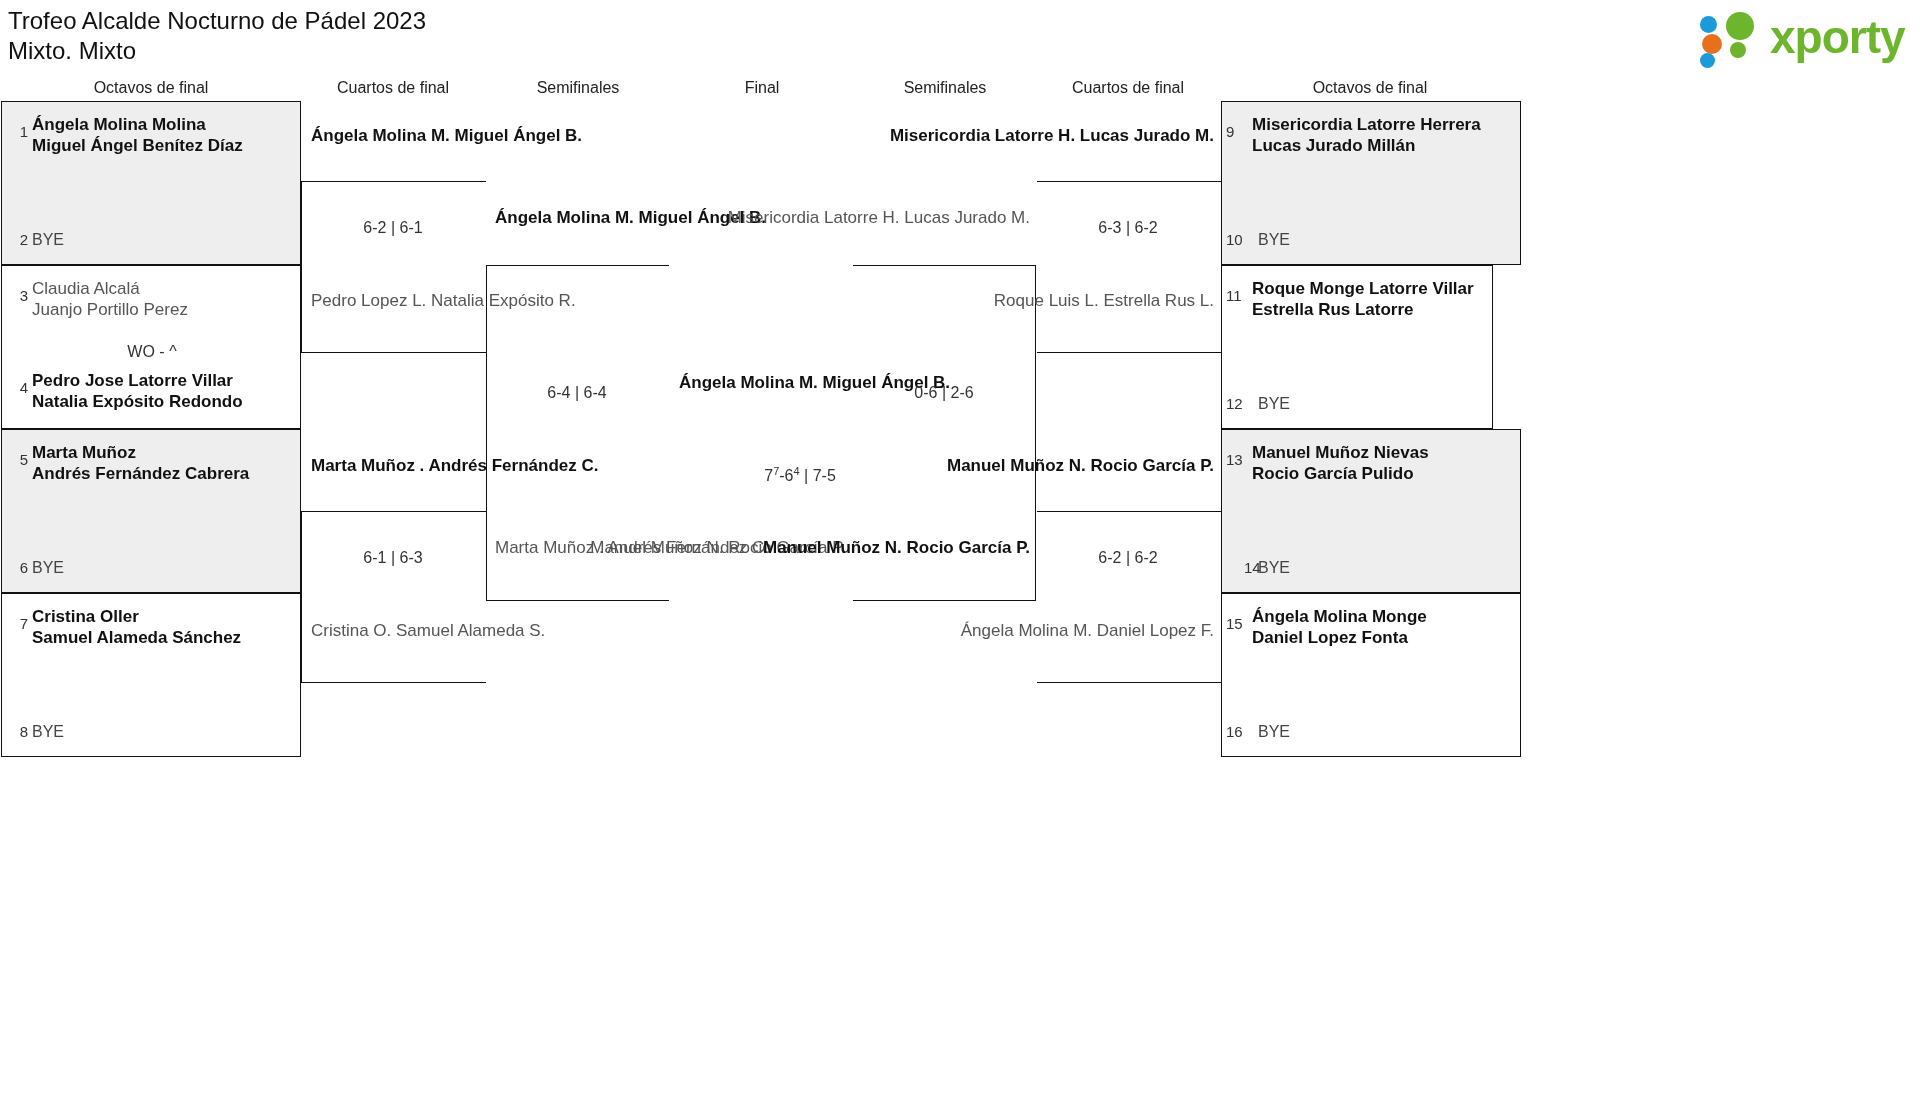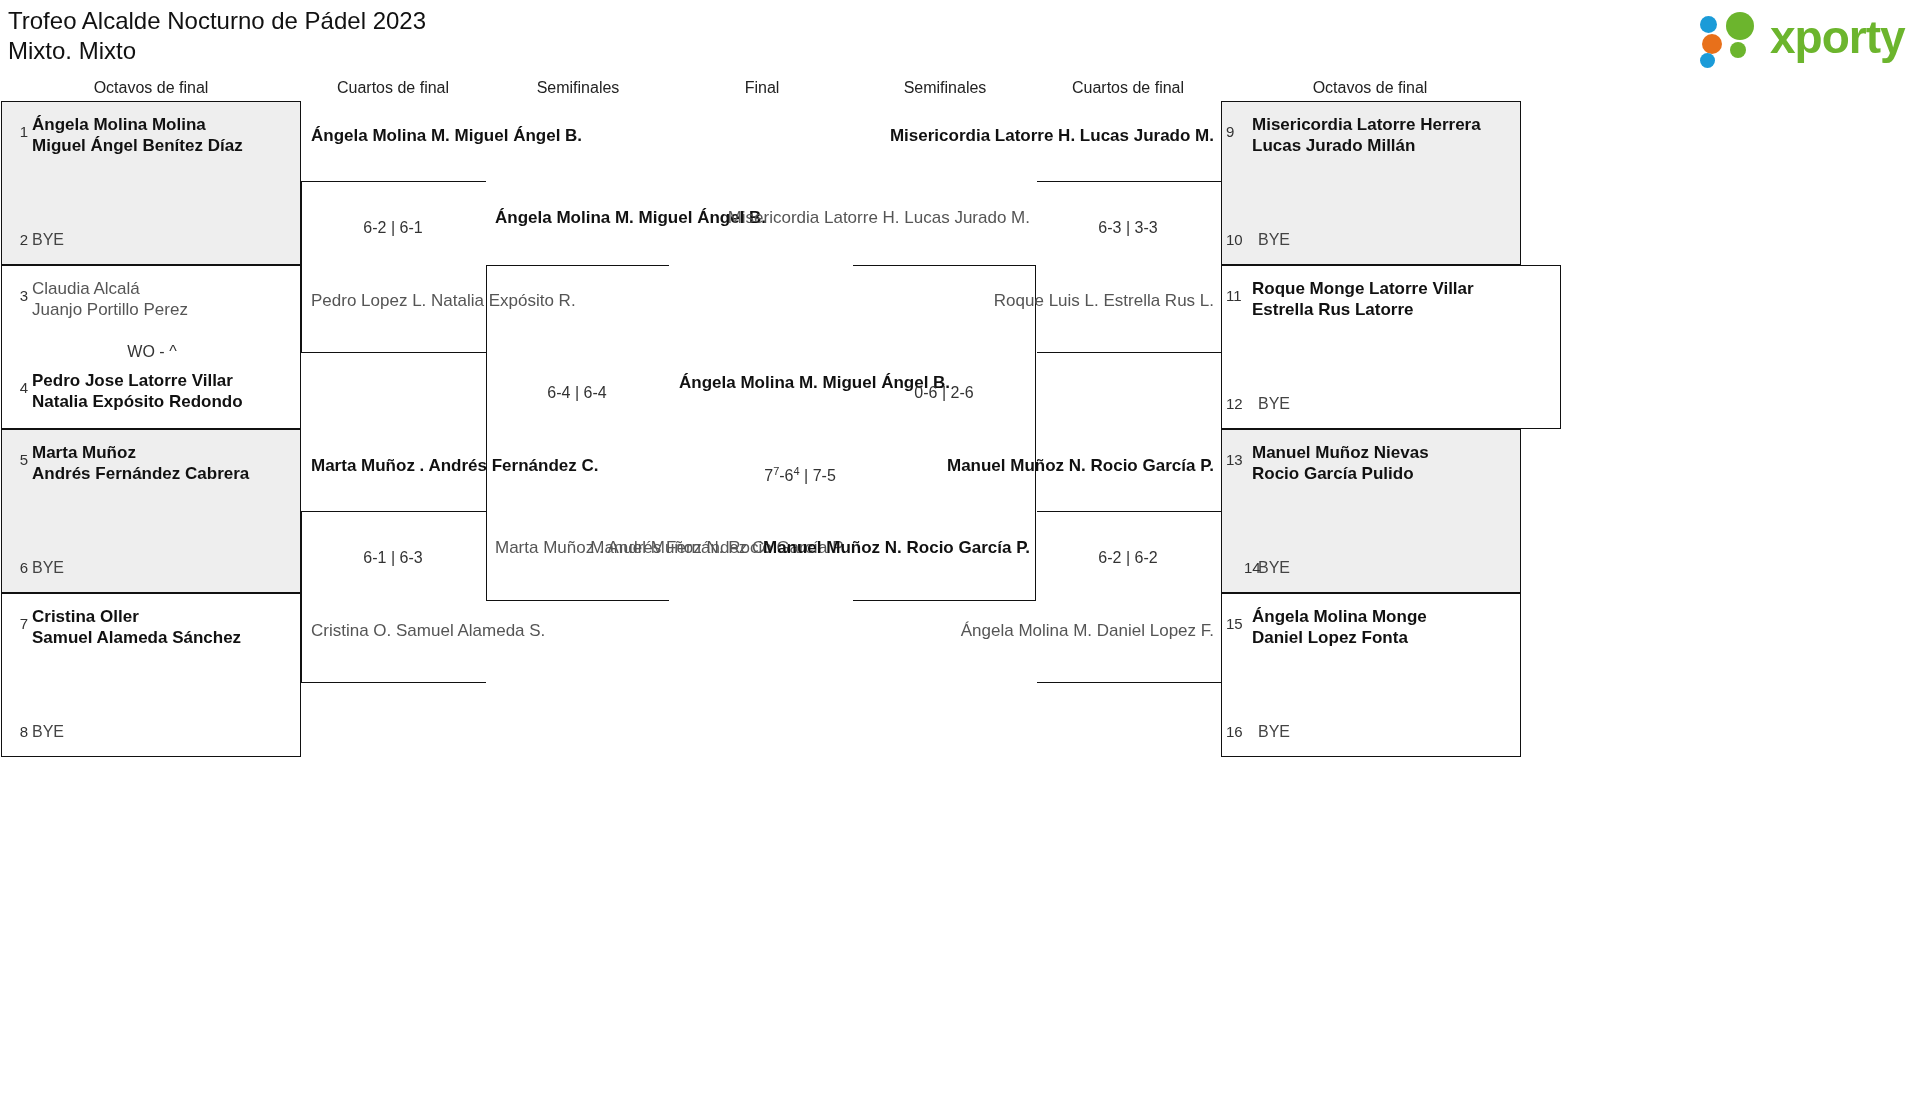--- a/index.html
+++ b/index.html
@@ -197,21 +197,21 @@
   <div class="adv rt bold" style="left:1030px; top:537px;">
     <span>Manuel Muñoz N.</span>
     <span class="n2">Rocio García P.</span>
   </div>
 
   <div class="adv rt bold" style="left:1214px; top:125px;">
     <span>Misericordia Latorre H.</span>
     <span class="n2">Lucas Jurado M.</span>
   </div>
   <div class="frame-r" style="left:1037px; top:181px; width:185px; height:172px;"></div>
-  <div class="score" style="left:1128px; top:218px;">6-3 | 3-3</div>
+  <div class="score" style="left:1128px; top:218px;">6-3 | 6-2</div>
   <div class="adv rt loser" style="left:1214px; top:290px;">
     <span>Roque Luis L.</span>
     <span class="n2">Estrella Rus L.</span>
   </div>
 
   <div class="adv rt bold" style="left:1214px; top:455px;">
     <span>Manuel Muñoz N.</span>
     <span class="n2">Rocio García P.</span>
   </div>
   <div class="frame-r" style="left:1037px; top:511px; width:185px; height:172px;"></div>
@@ -224,21 +224,21 @@
   <div class="box shaded" style="left:1221px; top:101px; width:300px; height:164px;">
     <div class="seed rt" style="left:4px; top:21px;">9</div>
     <div class="names bold" style="left:30px; top:12px;">
       <span>Misericordia Latorre Herrera</span>
       <span class="n2">Lucas Jurado Millán</span>
     </div>
     <div class="seed rt" style="left:4px; top:129px;">10</div>
     <div class="bye" style="left:36px; top:128px;">BYE</div>
   </div>
 
-  <div class="box" style="left:1221px; top:265px; width:340px; height:164px;">
+  <div class="box" style="left:1221px; top:265px; width:272px; height:164px;">
     <div class="seed rt" style="left:4px; top:21px;">11</div>
     <div class="names bold" style="left:30px; top:12px;">
       <span>Roque Monge Latorre Villar</span>
       <span class="n2">Estrella Rus Latorre</span>
     </div>
     <div class="seed rt" style="left:4px; top:129px;">12</div>
     <div class="bye" style="left:36px; top:128px;">BYE</div>
   </div>
 
   <div class="box shaded" style="left:1221px; top:429px; width:300px; height:164px;">

